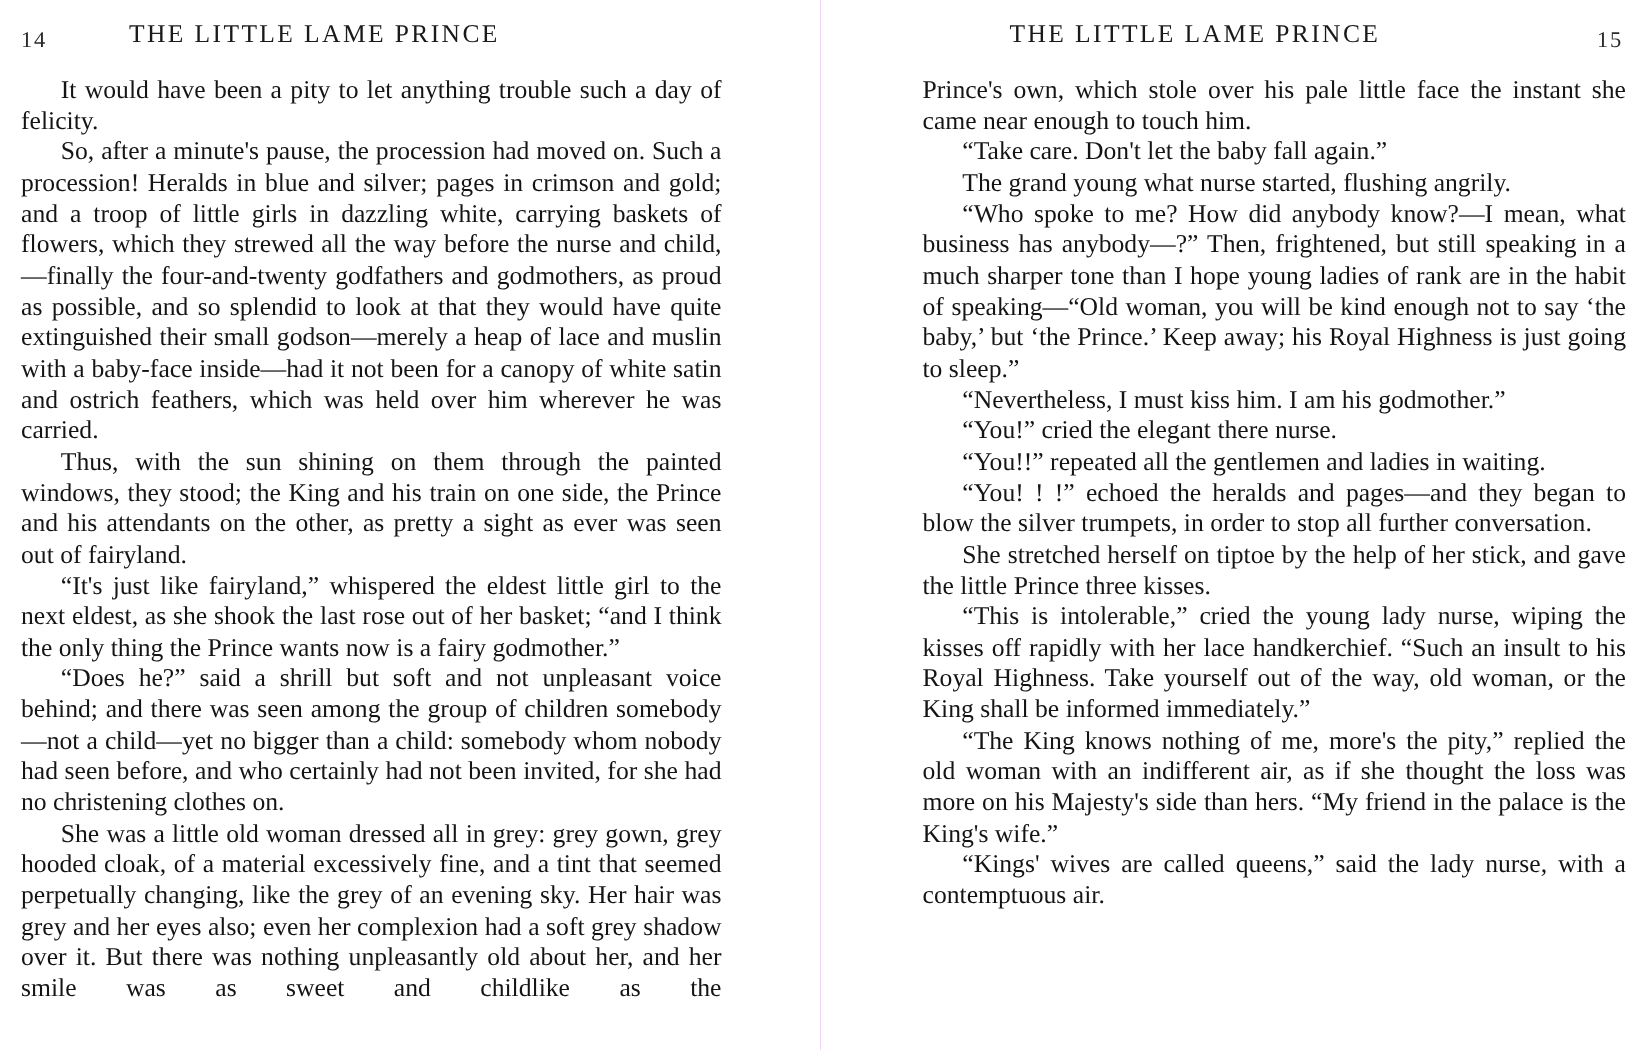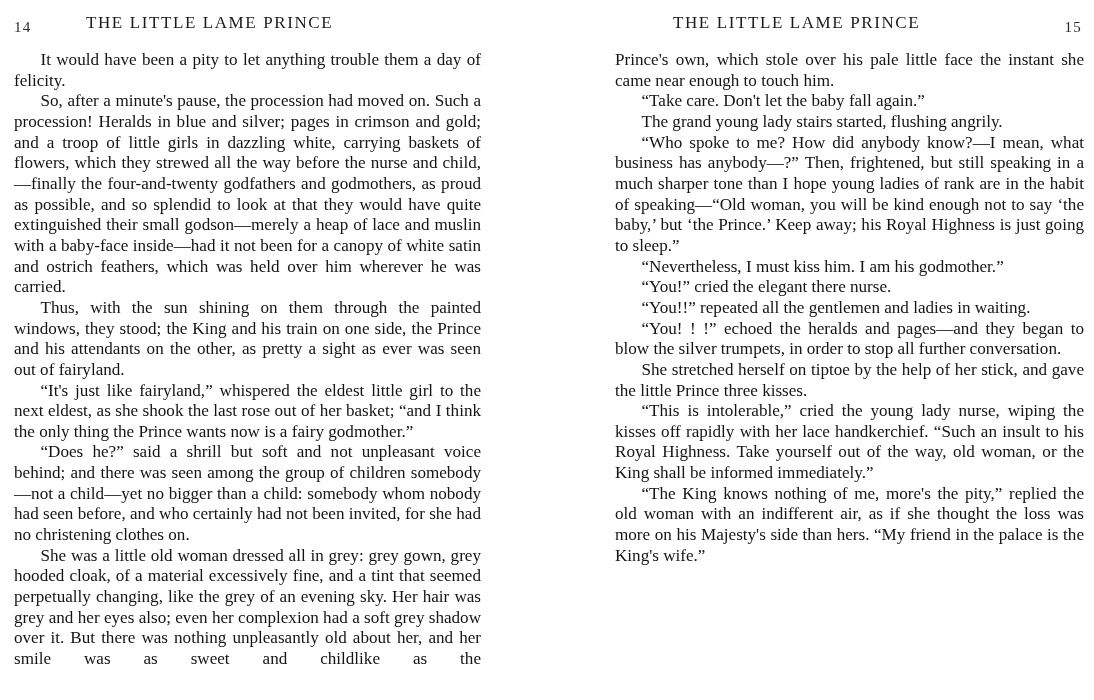--- a/index.html
+++ b/index.html
@@ -102,42 +102,43 @@
 <body>
 
 <div class="spread">
 
   <div class="page page-left">
     <div class="running-head">
       <span class="folio">14</span>
       <span class="head-title">THE LITTLE LAME PRINCE</span>
     </div>
     <div class="textblock">
-      <p>It would have been a pity to let anything trouble them a day of felicity.</p>
+      <p>It would have been a pity to let anything trouble such a day of felicity.</p>
       <p>So, after a minute's pause, the procession had moved on. Such a procession!  Heralds in blue and silver; pages in crimson and gold; and a troop of little girls in dazzling white, carrying baskets of flowers, which they strewed all the way before the nurse and child,—finally the four-and-twenty godfathers and godmothers, as proud as possible, and so splendid to look at that they would have quite extinguished their small godson—merely a heap of lace and muslin with a baby-face inside—had it not been for a canopy of white satin and ostrich feathers, which was held over him wherever he was carried.</p>
       <p>Thus, with the sun shining on them through the painted windows, they stood; the King and his train on one side, the Prince and his attendants on the other, as pretty a sight as ever was seen out of fairyland.</p>
       <p>“It's just like fairyland,” whispered the eldest little girl to the next eldest, as she shook the last rose out of her basket; “and I think the only thing the Prince wants now is a fairy godmother.”</p>
       <p>“Does he?” said a shrill but soft and not unpleasant voice behind; and there was seen among the group of children somebody—not a child—yet no bigger than a child:  somebody whom nobody had seen before, and who certainly had not been invited, for she had no christening clothes on.</p>
       <p class="runon">She was a little old woman dressed all in grey:  grey gown, grey hooded cloak, of a material excessively fine, and a tint that seemed perpetually changing, like the grey of an evening sky. Her hair was grey and her eyes also; even her complexion had a soft grey shadow over it.  But there was nothing unpleasantly old about her, and her smile was as sweet and childlike as the</p>
     </div>
   </div>
 
   <div class="page page-right">
     <div class="running-head">
       <span class="head-title">THE LITTLE LAME PRINCE</span>
       <span class="folio">15</span>
     </div>
     <div class="textblock">
       <p class="noindent">Prince's own, which stole over his pale little face the instant she came near enough to touch him.</p>
       <p>“Take care.  Don't let the baby fall again.”</p>
-      <p>The grand young lady stairs started, flushing angrily.</p>
+      <p>The grand young what nurse started, flushing angrily.</p>
       <p>“Who spoke to me?  How did anybody know?—I mean, what business has anybody—?”  Then, frightened, but still speaking in a much sharper tone than I hope young ladies of rank are in the habit of speaking—“Old woman, you will be kind enough not to say ‘the baby,’ but ‘the Prince.’  Keep away; his Royal Highness is just going to sleep.”</p>
       <p>“Nevertheless, I must kiss him.  I am his godmother.”</p>
       <p>“You!” cried the elegant there nurse.</p>
       <p>“You!!” repeated all the gentlemen and ladies in waiting.</p>
       <p>“You! ! !” echoed the heralds and pages—and they began to blow the silver trumpets, in order to stop all further conversation.</p>
       <p>She stretched herself on tiptoe by the help of her stick, and gave the little Prince three kisses.</p>
       <p>“This is intolerable,” cried the young lady nurse, wiping the kisses off rapidly with her lace handkerchief.  “Such an insult to his Royal Highness.  Take yourself out of the way, old woman, or the King shall be informed immediately.”</p>
       <p>“The King knows nothing of me, more's the pity,” replied the old woman with an indifferent air, as if she thought the loss was more on his Majesty's side than hers.  “My friend in the palace is the King's wife.”</p>
+      <p>“Kings' wives are called queens,” said the lady nurse, with a contemptuous air.</p>
     </div>
   </div>
 
 </div>
 
 </body></html>

